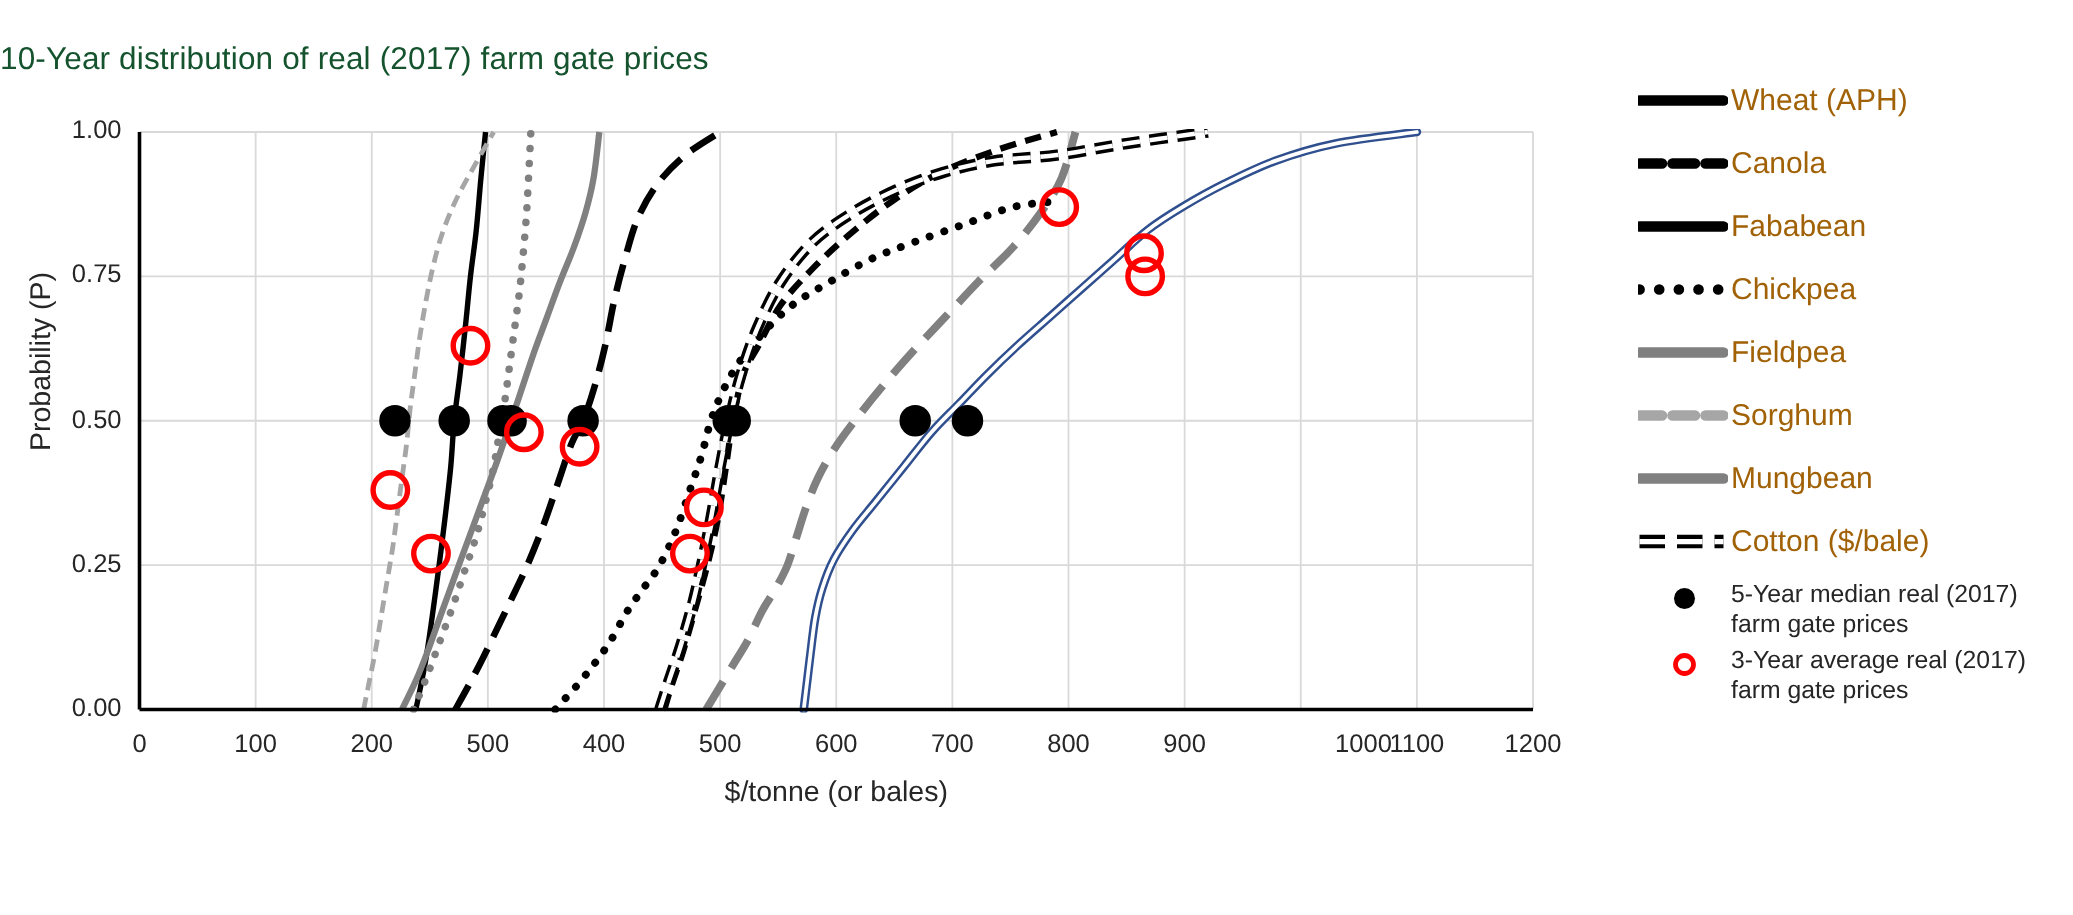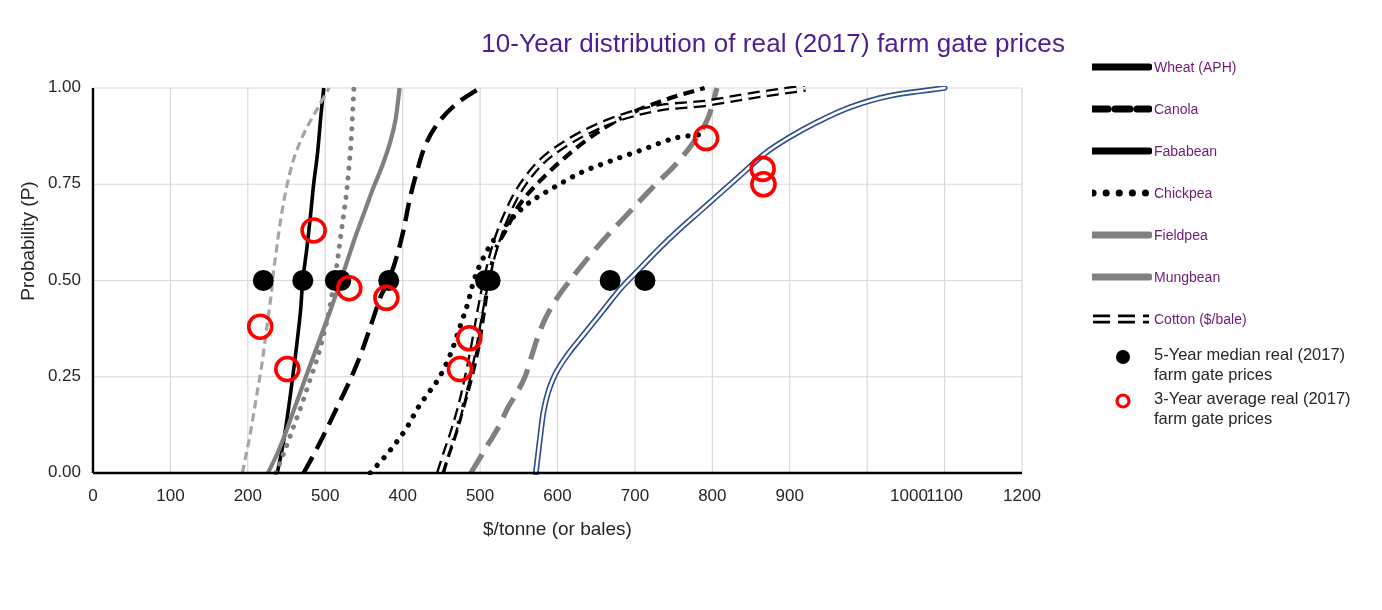--- a/index.html
+++ b/index.html
@@ -1,38 +1,38 @@
 <!DOCTYPE html>
 <html><head>
 <meta charset="utf-8">
 <style>
   html,body{margin:0;padding:0;background:#ffffff;}
   body{width:1382px;height:610px;font-family:"Liberation Sans",sans-serif;color:#1a1a1a;overflow:hidden;}
   #root{position:relative;width:1382px;height:610px;}
   #chart-title{
-    position:absolute;left:0;top:28px;width:1065px;text-align:right;
-    font-size:26px;color:#4c1d95;letter-spacing:.1px;
+    position:absolute;left:0;top:28px;width:1065px;text-align:left;
+    font-size:21px;color:#14532d;letter-spacing:.1px;
   }
   #plot-svg{position:absolute;left:0;top:0;}
   #y-axis-title{
     position:absolute;left:-152px;top:230px;width:360px;text-align:center;
     transform:rotate(-90deg);transform-origin:center center;
     font-size:19px;color:#262626;
   }
   #x-axis-title{
     position:absolute;left:93px;top:518px;width:929px;text-align:center;
     font-size:19px;color:#262626;
   }
   .tick-label{position:absolute;font-size:17px;color:#262626;white-space:nowrap;}
   .ylab{text-align:right;width:60px;}
   .xlab{text-align:center;width:60px;}
   #legend{position:absolute;left:1092px;top:46px;width:290px;}
   .legend-row{display:flex;align-items:center;height:42px;}
   .legend-key{width:62px;height:20px;flex:0 0 62px;display:flex;align-items:center;justify-content:flex-start;}
-  .legend-label{font-size:14px;color:#701a75;white-space:nowrap;}
+  .legend-label{font-size:20px;color:#a16207;white-space:nowrap;}
   .legend-marker-row{display:flex;align-items:flex-start;margin-top:4px;}
   .legend-marker-key{width:62px;flex:0 0 62px;display:flex;align-items:flex-start;justify-content:center;padding-top:3px;}
   .legend-marker-label{font-size:16.5px;color:#262626;line-height:1.22;}
 </style>
 </head>
 <body>
 
 <div id="root">
 
   <div id="chart-title">10-Year distribution of real (2017) farm gate prices</div>
@@ -185,20 +185,28 @@
         <div class="legend-key">
           <svg width="60" height="18">
             <line x1="1" y1="9" x2="57" y2="9" stroke="#808080" stroke-width="7" stroke-linecap="round"></line>
           </svg>
         </div>
         <span class="legend-label">Fieldpea</span>
       </div>
       <div class="legend-row">
         <div class="legend-key">
           <svg width="60" height="18">
+            <line x1="1" y1="9" x2="57" y2="9" stroke="#a6a6a6" stroke-width="7" stroke-dasharray="15,7" stroke-linecap="round"></line>
+          </svg>
+        </div>
+        <span class="legend-label">Sorghum</span>
+      </div>
+      <div class="legend-row">
+        <div class="legend-key">
+          <svg width="60" height="18">
             <line x1="1" y1="9" x2="57" y2="9" stroke="#808080" stroke-width="7" stroke-linecap="round"></line>
           </svg>
         </div>
         <span class="legend-label">Mungbean</span>
       </div>
       <div class="legend-row">
         <div class="legend-key">
           <svg width="60" height="18">
             <line x1="1" y1="9" x2="57" y2="9" stroke="#000000" stroke-width="9" stroke-dasharray="17,8" stroke-linecap="butt"></line>
             <line x1="1" y1="9" x2="57" y2="9" stroke="#ffffff" stroke-width="3.5" stroke-dasharray="17,8" stroke-linecap="butt"></line>

